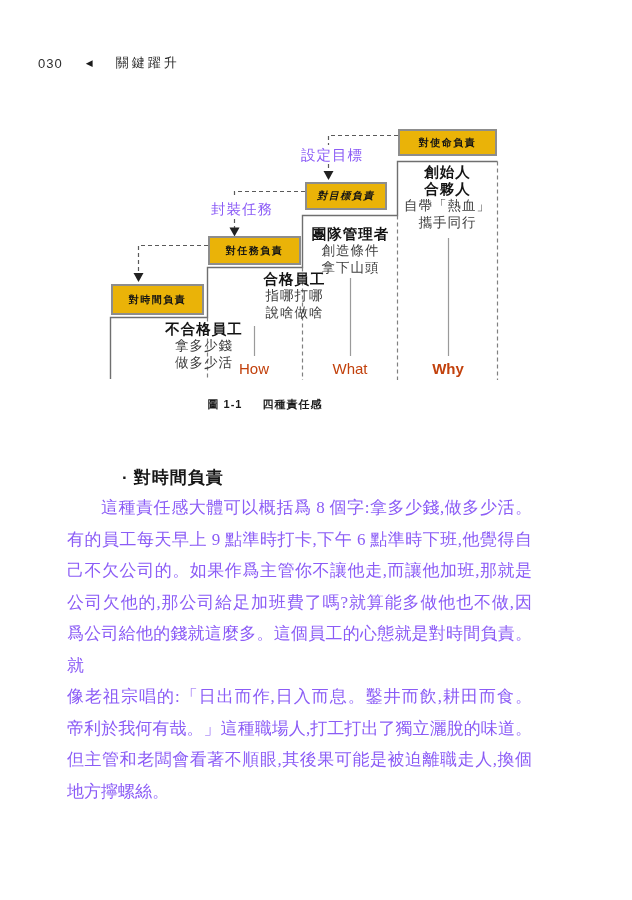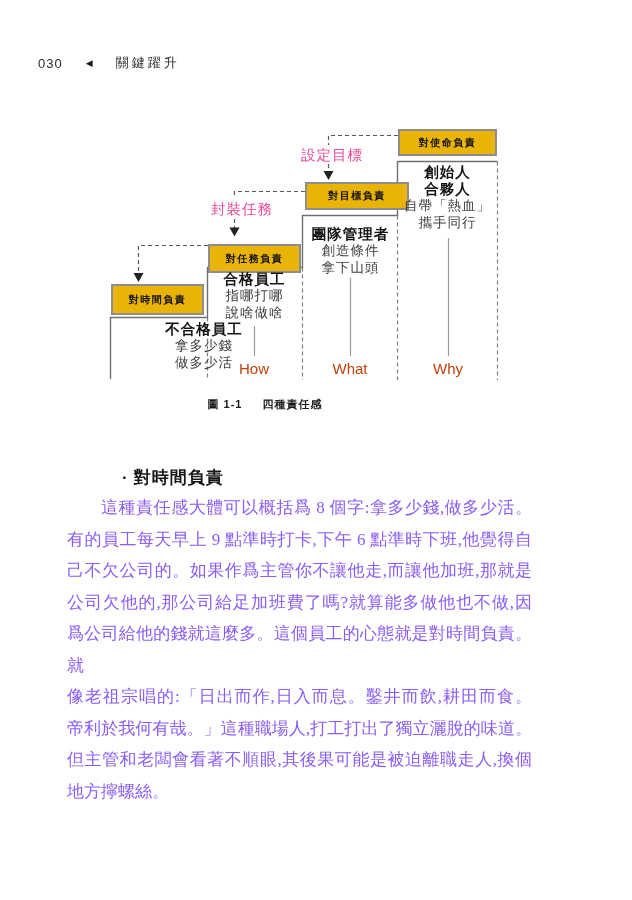--- a/index.html
+++ b/index.html
@@ -16,41 +16,41 @@
   .booktitle{letter-spacing:3px;}
 
   
   .diagram{position:absolute;left:0;top:0;width:632px;height:430px;margin:0;}
   .dsvg{position:absolute;left:0;top:0;}
 
   .stepbox{position:absolute;box-sizing:border-box;background:#eab308;border:2px solid #8d8d8d;
     display:flex;align-items:center;justify-content:center;
     font-weight:bold;font-size:10px;letter-spacing:1.5px;color:#141414;}
   #box1{left:111px;top:284px;width:93px;height:31px;}
-  #box2{left:208px;top:236px;width:93px;height:29px;margin-top:8px;}
-  #box3{left:305px;top:182px;width:104px;height:28px;}
+  #box2{left:208px;top:236px;width:93px;height:29px;}
+  #box3{left:305px;top:182px;width:82px;height:28px;font-style:italic;}
   #box4{left:398px;top:129px;width:99px;height:27px;}
 
   .conn-label{position:absolute;width:120px;text-align:center;font-size:14.5px;
-    color:#ec4899;letter-spacing:1px;}
+    color:#8b5cf6;letter-spacing:1px;}
   #cl1{left:182px;top:200px;}
   #cl2{left:272px;top:146px;}
 
   .colstack{position:absolute;text-align:center;}
   #col1{left:109px;top:321px;width:98px;margin-left:46px;}
-  #col2{left:207px;top:271px;width:95px;}
+  #col2{left:207px;top:271px;width:95px;padding-left:40px;}
   #col3{left:303px;top:226px;width:95px;}
   #col4{left:398px;top:164px;width:99px;}
   .col-bold{font-weight:bold;font-size:14.5px;color:#141414;line-height:17px;letter-spacing:1px;}
   .col-detail{font-size:13.5px;color:#3c3c3c;line-height:16.5px;letter-spacing:1px;}
 
   .keyword{position:absolute;width:80px;text-align:center;font-size:15px;color:#c2410c;}
   #kw2{left:214px;top:360px;}
   #kw3{left:310px;top:360px;}
-  #kw4{left:408px;top:360px;}
+  #kw4{left:408px;top:360px;font-weight:bold;}
 
   .caption{position:absolute;left:0;top:397px;width:530px;text-align:center;
     font-size:11px;font-weight:bold;color:#1a1a1a;letter-spacing:1px;}
   .capgap{margin-left:16px;}
 
   
   .subhead{position:absolute;left:122px;top:466px;margin:0;display:flex;align-items:center;
     font-size:17px;font-weight:bold;color:#161616;letter-spacing:1px;}
   .bullet{margin-right:5px;font-weight:bold;}
 

